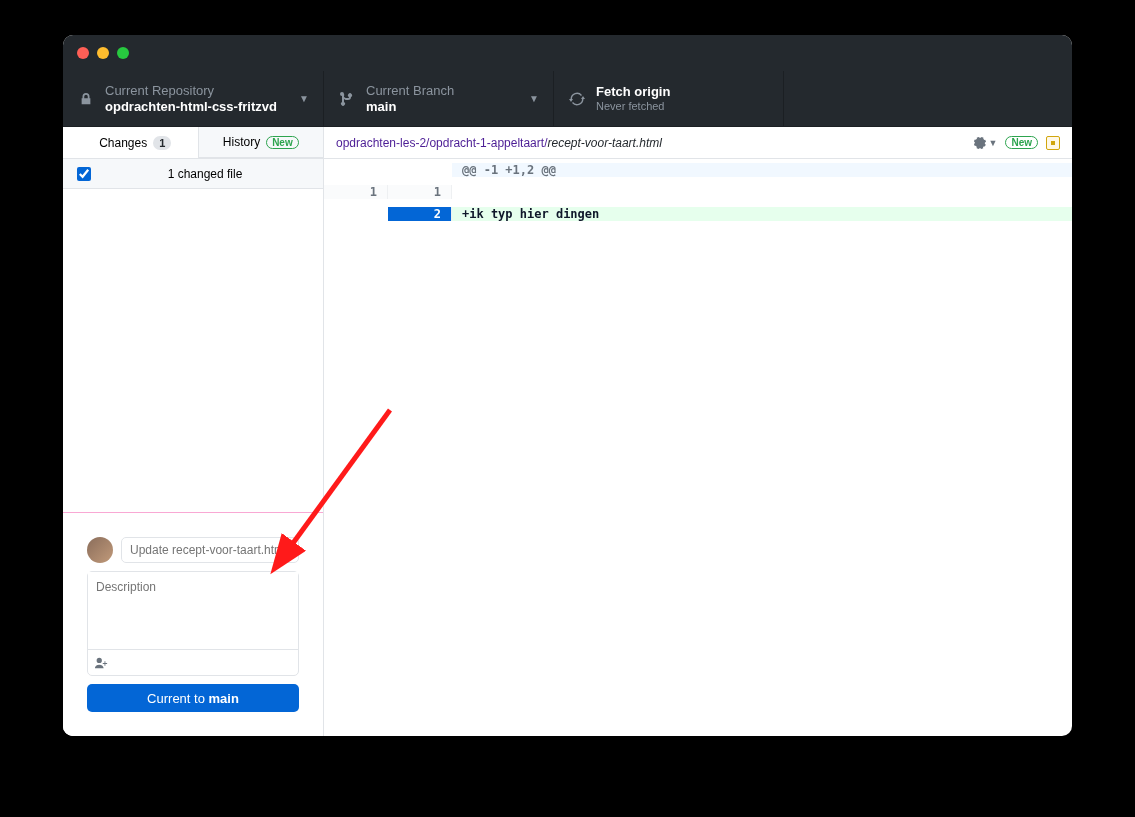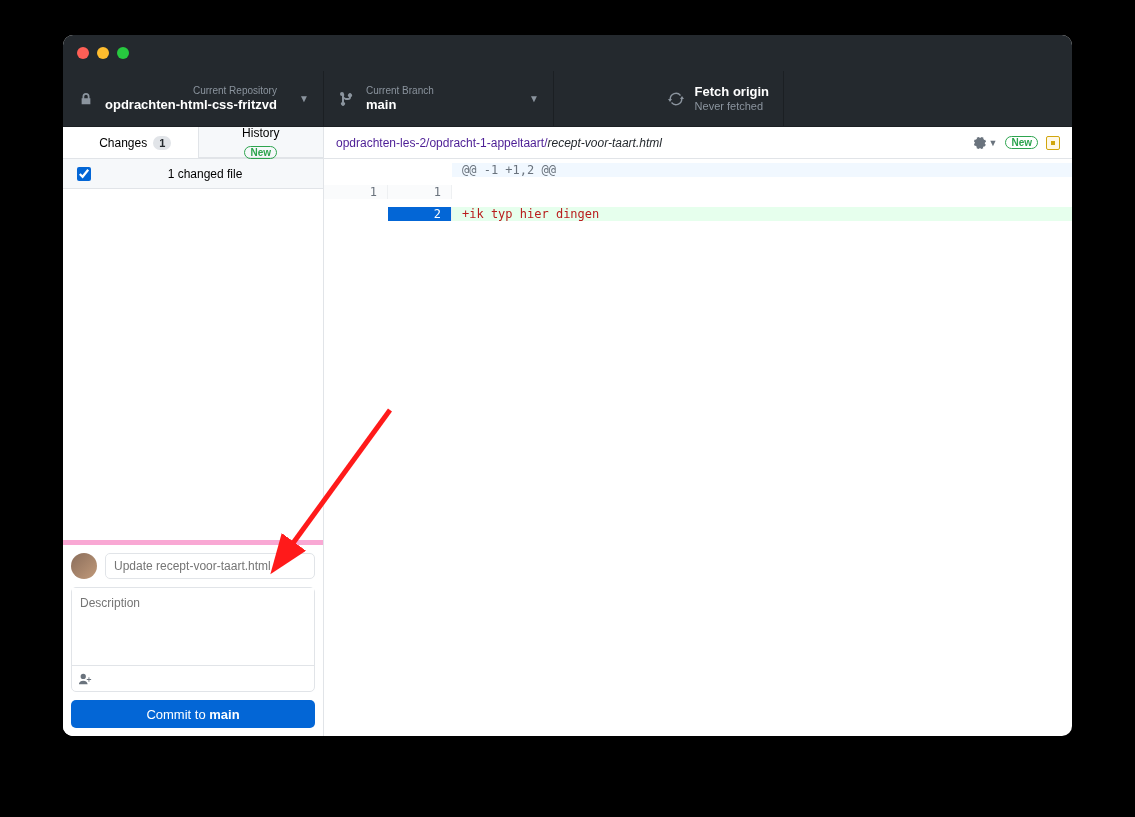--- a/index.html
+++ b/index.html
@@ -7,67 +7,67 @@
 .window { position: absolute; left: 63px; top: 35px; width: 1009px; height: 701px; background: #fff; border-radius: 10px; overflow: hidden; box-shadow: 0 20px 60px rgba(0,0,0,.6); display: flex; flex-direction: column; }
 .titlebar { height: 36px; background: #24292e; display: flex; align-items: center; padding-left: 14px; gap: 8px; }
 .tl-dot { width: 12px; height: 12px; border-radius: 50%; }
 .dot-red { background: #ff5f56; }
 .dot-yellow { background: #ffbd2e; }
 .dot-green { background: #27c93f; }
 .toolbar { height: 56px; background: #24292e; display: flex; border-bottom: 1px solid #1b1f23; }
 .tb-section { display: flex; align-items: center; padding: 0 14px; border-right: 1px solid #1b1f23; position: relative; }
 .tb-section.repo { width: 261px; }
 .tb-section.branch { width: 230px; }
-.tb-section.fetch { width: 230px; justify-content: flex-end; }
+.tb-section.fetch { width: 230px; }
 .tb-icon { width: 18px; height: 18px; color: #8b949e; margin-right: 10px; display:flex; align-items:center; justify-content:center; }
 .tb-text { display: flex; flex-direction: column; color: #8b949e; line-height: 1.2; }
-.tb-label { font-size: 10px; color: #8b949e; text-align: right; }
+.tb-label { font-size: 13px; color: #8b949e; }
 .tb-value { font-size: 13px; color: #fff; font-weight: 600; }
 .tb-sub { font-size: 11px; color: #8b949e; }
 .tb-caret { position: absolute; right: 14px; color: #8b949e; font-size: 10px; }
 .body { flex: 1; display: flex; overflow: hidden; }
 .sidebar { width: 261px; border-right: 1px solid #e1e4e8; display: flex; flex-direction: column; background: #fff; }
 .tabs { display: flex; height: 32px; border-bottom: 1px solid #e1e4e8; }
 .tab { flex: 1; display: flex; align-items: center; justify-content: center; gap: 6px; font-size: 12px; cursor: pointer; }
 .tab.active { background: #fff; margin-left: 10px; }
-.tab.inactive { background: #f6f8fa; border-bottom: 1px solid #e1e4e8; border-left: 1px solid #e1e4e8; flex-direction: column; }
+.tab.inactive { background: #f6f8fa; border-bottom: 1px solid #e1e4e8; border-left: 1px solid #e1e4e8; }
 .badge-count { background: #e1e4e8; color: #24292e; border-radius: 8px; padding: 1px 6px; font-size: 11px; font-weight: 600; }
 .badge-new { border: 1px solid #2da44e; color: #2da44e; border-radius: 9px; padding: 0 5px; font-size: 10px; font-weight: 600; }
 .changed-header { display: flex; align-items: center; height: 30px; padding: 0 14px; background: #f6f8fa; border-bottom: 1px solid #e1e4e8; font-size: 12px; }
 .changed-header .cb { margin-right: 10px; }
 .changed-label { flex: 1; text-align: center; }
 .file-row { display: flex; align-items: center; height: 30px; padding: 0 10px; border-bottom: 1px solid #f0f0f0; font-size: 12px; gap: 8px; }
 .cb { width: 14px; height: 14px; accent-color: #0366d6; }
 .file-name { flex: 1; overflow: hidden; text-overflow: ellipsis; white-space: nowrap; color: #24292e; }
 .file-status { width: 14px; height: 14px; border: 1px solid #d1a60e; background: #fff8e7; display: flex; align-items: center; justify-content: center; border-radius: 2px; }
 .file-status::after { content: ""; width: 4px; height: 4px; background: #d1a60e; }
-.commit-panel { border-top: 5px solid #f9a8d4; padding: 8px; background: #fff; }
+.commit-panel { border-top: 1px solid #f9a8d4; padding: 24px; background: #fff; }
 .summary-row { display: flex; align-items: center; gap: 8px; margin-bottom: 8px; }
 .avatar { width: 26px; height: 26px; border-radius: 50%; background: linear-gradient(135deg,#8a6d5b,#c19a7a); flex-shrink:0; }
 .summary-input { flex: 1; height: 26px; border: 1px solid #e1e4e8; border-radius: 5px; padding: 0 8px; font-size: 12px; color: #6a737d; }
 .desc-box { border: 1px solid #e1e4e8; border-radius: 5px; height: 105px; display: flex; flex-direction: column; margin-bottom: 8px; }
 .desc-area { flex: 1; border: none; resize: none; padding: 8px; font-size: 12px; color: #6a737d; font-family: inherit; }
 .desc-footer { height: 26px; border-top: 1px solid #e1e4e8; display: flex; align-items: center; padding: 0 6px; color: #6a737d; }
 .commit-btn { width: 100%; height: 28px; background: #0366d6; color: #fff; border: none; border-radius: 5px; font-size: 13px; cursor: pointer; }
 .commit-btn b { font-weight: 700; }
 .main { flex: 1; display: flex; flex-direction: column; overflow: hidden; }
 .file-header { height: 32px; border-bottom: 1px solid #e1e4e8; display: flex; align-items: center; padding: 0 12px; font-size: 12px; }
 .path-dim { color: #4c1d95; }
 .path-cur { color: #24292e; font-style: italic; }
 .file-header-actions { margin-left: auto; display: flex; align-items: center; gap: 8px; }
 .gear { color: #6a737d; display:flex; align-items:center; gap:2px; }
 .diff { font-family: ui-monospace, SFMono-Regular, Menlo, monospace; font-size: 12px; }
-.diff-row { display: flex; height: 22px; align-items: center; }
+.diff-row { display: flex; height: 22px; align-items: center; font-weight: bold; }
 .ln { width: 64px; text-align: right; padding-right: 10px; color: #6a737d; background: #fafbfc; border-right: 1px solid #eef0f2; }
 .ln.sel { background: #0366d6; color: #fff; }
 .content { flex: 1; padding-left: 10px; white-space: pre; }
 .row-hunk .ln { background: #e6efff; }
 .row-hunk .content { background: #f1f8ff; color: #6a737d; }
 .row-ctx .content { color: #6a737d; }
-.row-add .content { background: #e6ffed; color: #b91c1c; }
+.row-add .content { background: #e6ffed; color: #0f172a; }
 .arrow { position: absolute; pointer-events: none; }
 svg { display: block; }
 </style>
 </head>
 <body>
 
 <div class="window">
   <div class="titlebar">
     <div class="tl-dot dot-red"></div>
     <div class="tl-dot dot-yellow"></div>
@@ -136,21 +136,21 @@
         </div>
         <div class="desc-box">
           <textarea class="desc-area" placeholder="Description" style=""></textarea>
           <div class="desc-footer">
             <svg width="14" height="14" viewBox="0 0 16 16" fill="currentColor">
                 <path d="M6 8a3 3 0 100-6 3 3 0 000 6zM1 14c0-2 2-4 5-4s5 2 5 4H1zm12-6V6h-1v2h-2v1h2v2h1V9h2V8h-2z"></path>
               </svg>
           </div>
         </div>
         <button class="commit-btn">
-          <span>Commit to </span><b>main</b>
+          <span>Current to </span><b>main</b>
         </button>
       </div>
     </div>
 
     <div class="main">
       <div class="file-header">
         <span class="path-dim">opdrachten-les-2/opdracht-1-appeltaart/</span>
           <span class="path-cur">recept-voor-taart.html</span>
         <div class="file-header-actions">
           <span class="gear">

